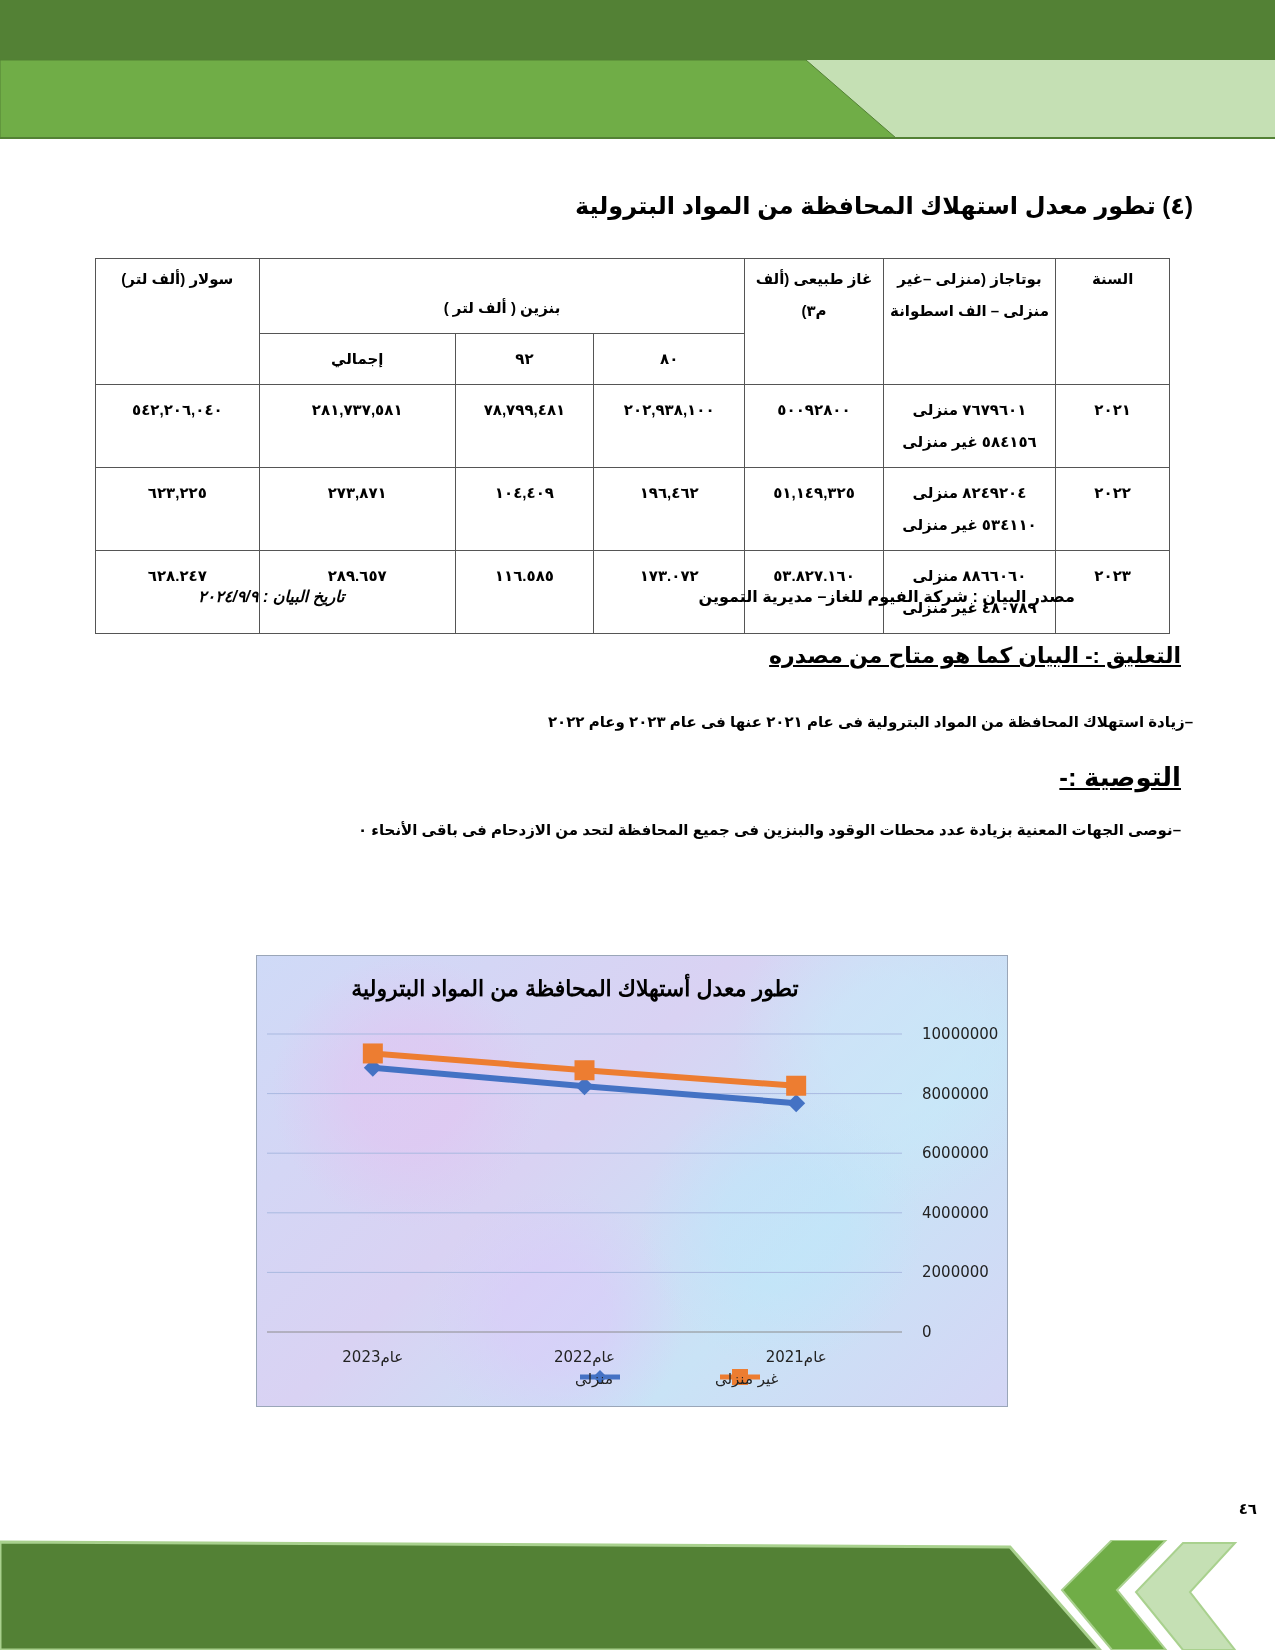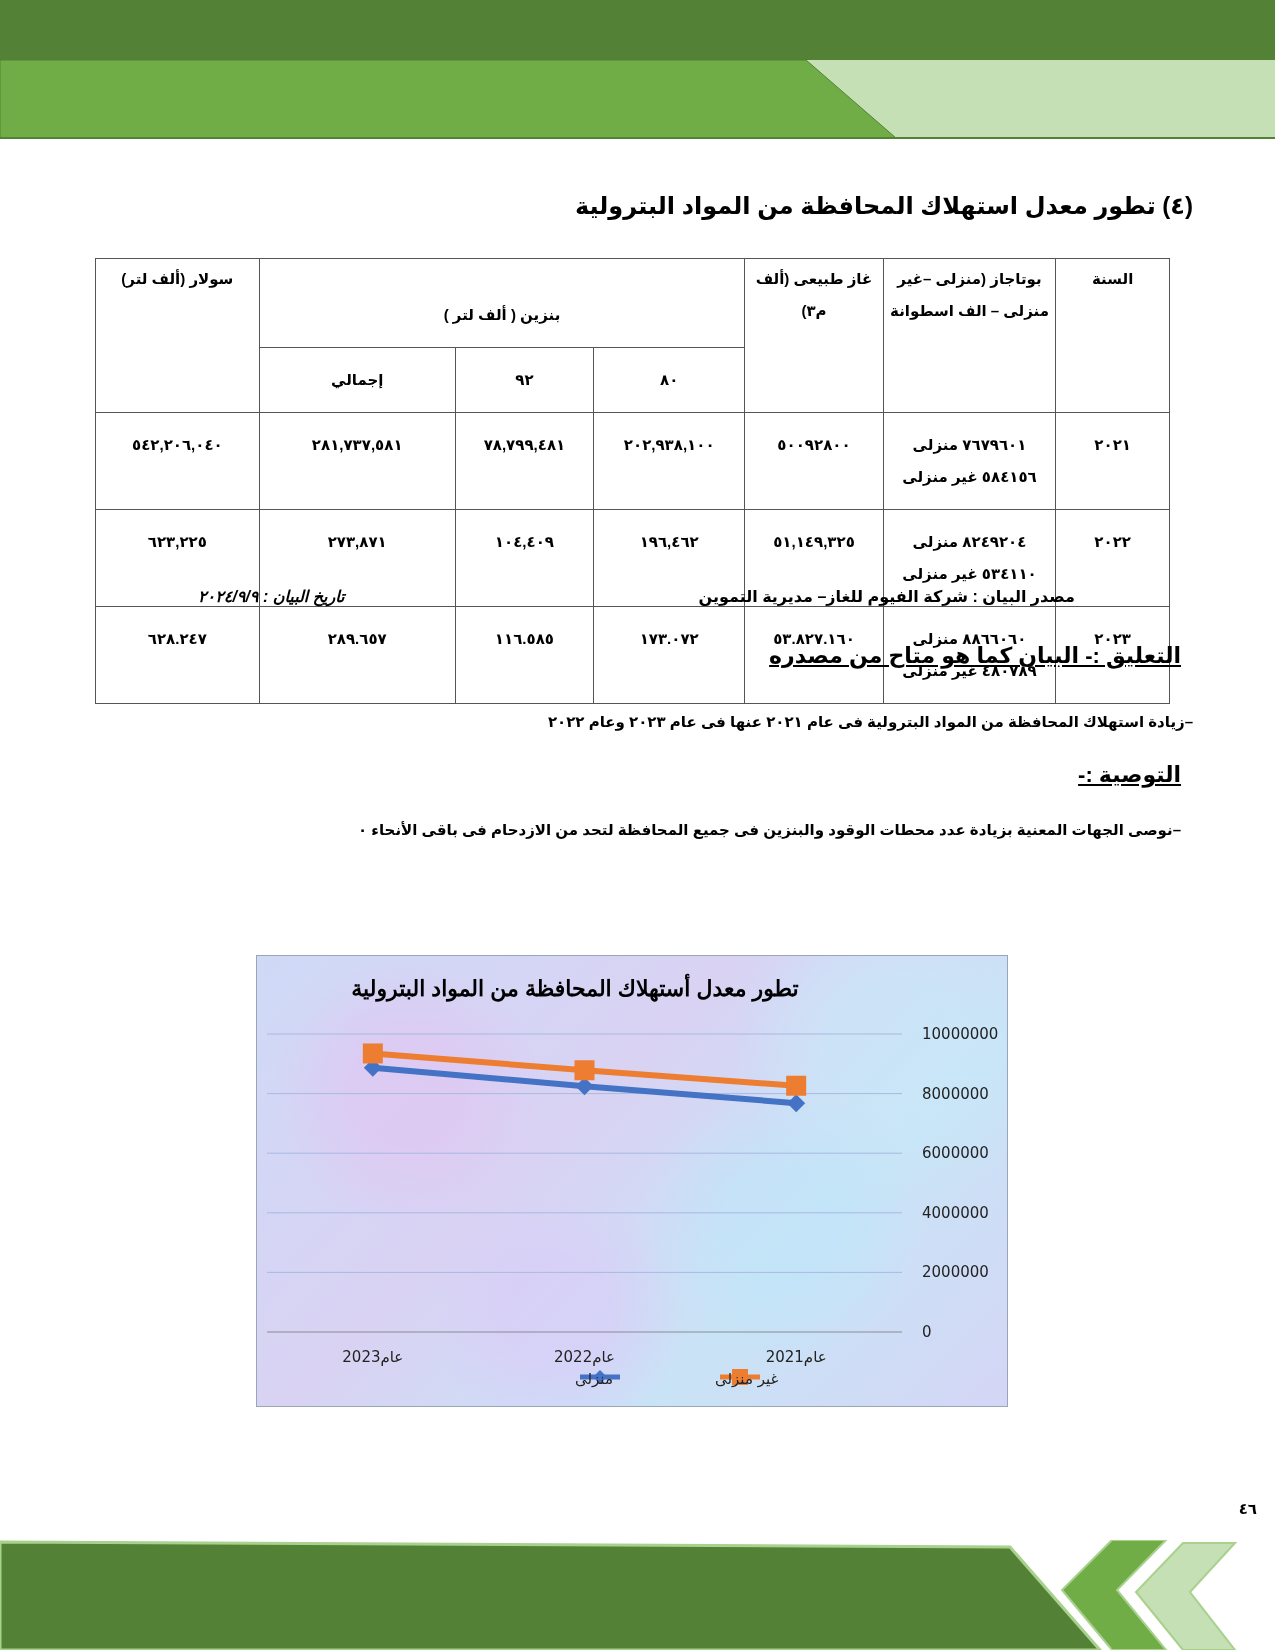--- a/index.html
+++ b/index.html
@@ -19,21 +19,21 @@
   .title {
     position: absolute; right: 82px; top: 192px; direction: rtl;
     font-size: 24px; font-weight: bold; white-space: nowrap;
   }
   table.data {
     position: absolute; left: 95px; top: 258px; width: 1075px;
     border-collapse: collapse; direction: rtl; font-size: 15px; font-weight: bold;
   }
   table.data td, table.data th {
     border: 1.5px solid #555; text-align: center; vertical-align: top;
-    padding: 16px 4px; font-weight: bold;
+    padding: 9px 4px; font-weight: bold;
   }
   table.data th { font-size: 15px; line-height: 32px; }
   table.data td { height: 56px; line-height: 32px; }
   .col-year { width: 112px; margin-top: 16px; }
   .col-buta { width: 175px; margin-left: 8px; }
   .col-gas { width: 135px; }
   .col-80 { width: 148px; }
   .col-92 { width: 135px; }
   .col-tot { width: 198px; margin-left: 6px; }
   .col-sol { width: 162px; }
@@ -49,21 +49,21 @@
   .comment-h {
     position: absolute; right: 94px; top: 643px; direction: rtl;
     font-size: 22px; font-weight: bold; text-decoration: underline; white-space: nowrap;
   }
   .comment-t {
     position: absolute; right: 82px; top: 713px; direction: rtl;
     font-size: 15px; font-weight: bold; white-space: nowrap;
   }
   .rec-h {
     position: absolute; right: 94px; top: 762px; direction: rtl;
-    font-size: 22px; font-weight: bold; text-decoration: underline; white-space: nowrap;
+    font-size: 26px; font-weight: bold; text-decoration: underline; white-space: nowrap;
   }
   .rec-t {
     position: absolute; right: 94px; top: 821px; direction: rtl;
     font-size: 15px; font-weight: bold; white-space: nowrap;
   }
   .chart-box {
     position: absolute; left: 256px; top: 955px; width: 750px; height: 450px;
     border: 1px solid #9aa6b8;
     background:
       radial-gradient(circle at 20% 30%, rgba(230,190,240,0.45) 0 8%, transparent 20%),

